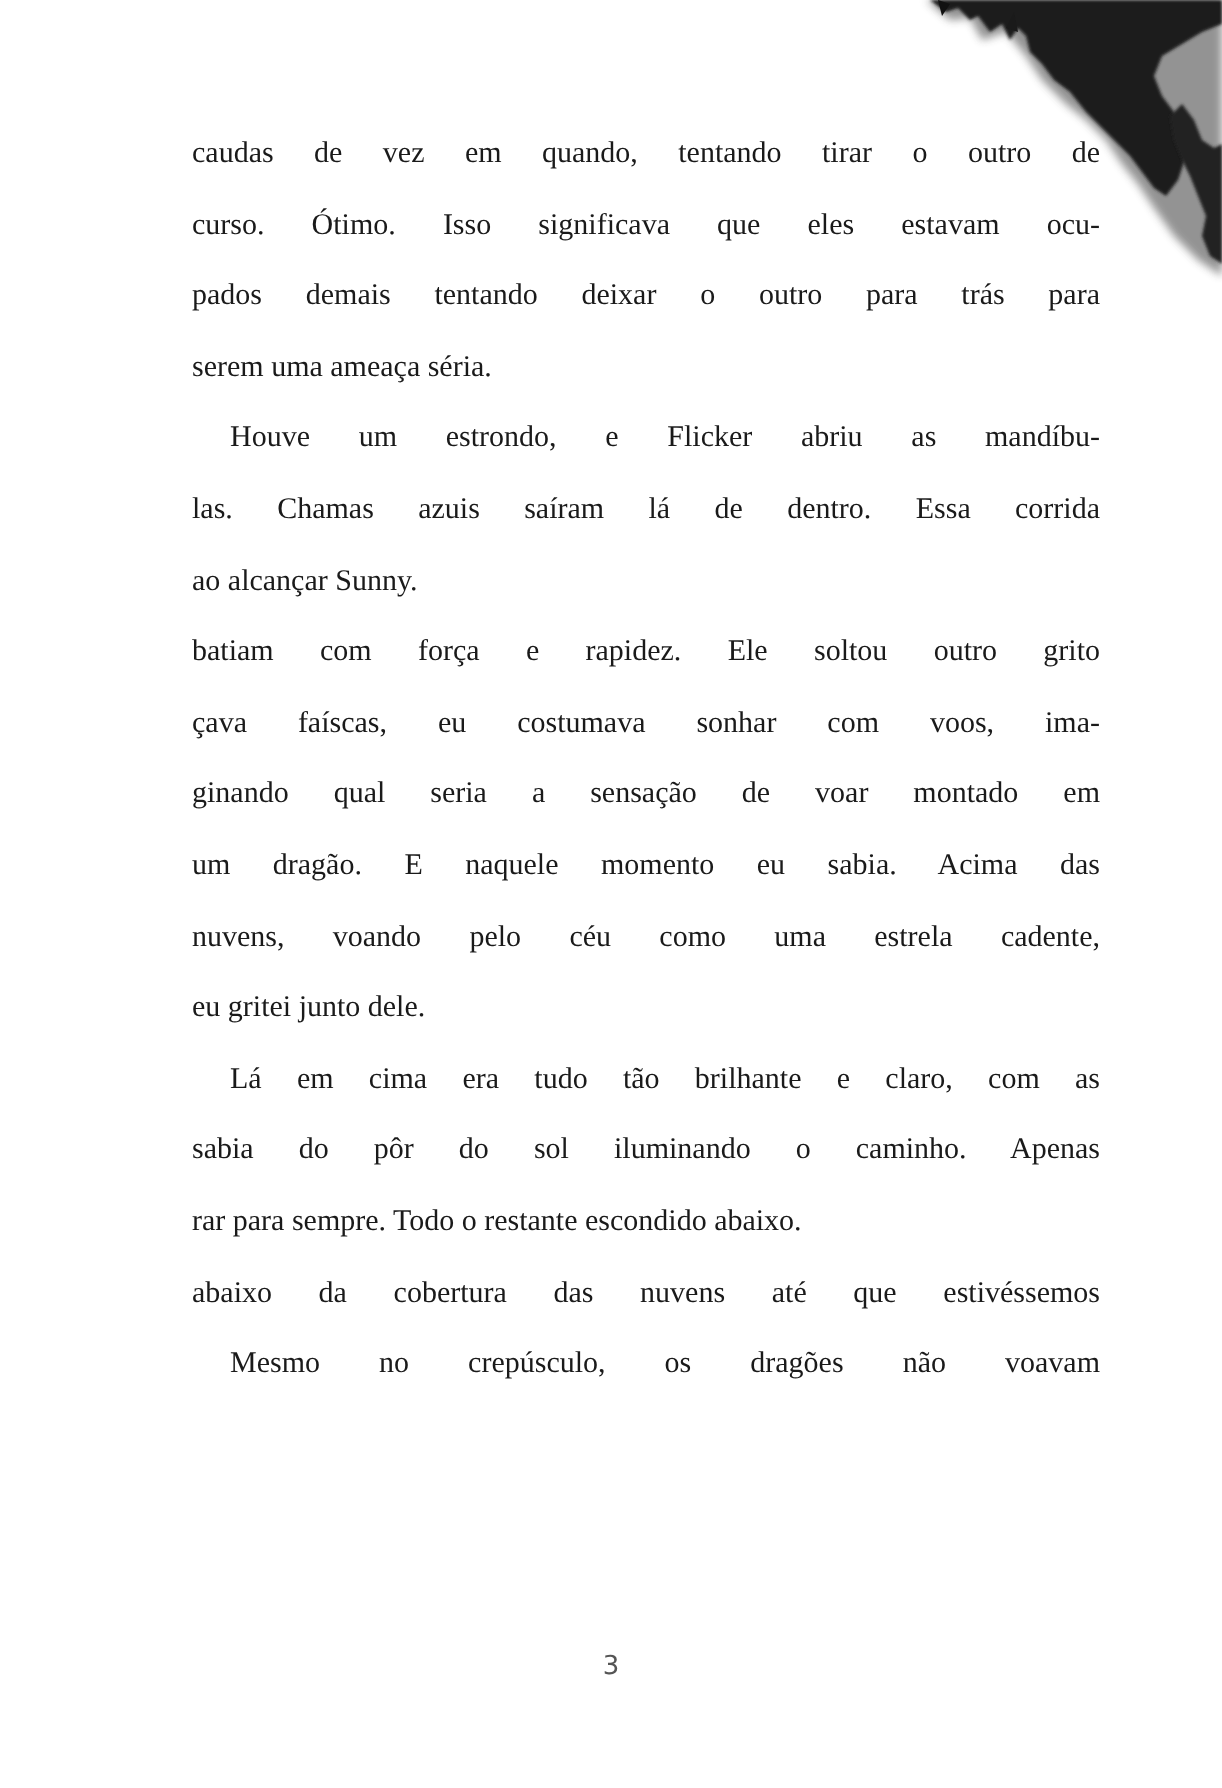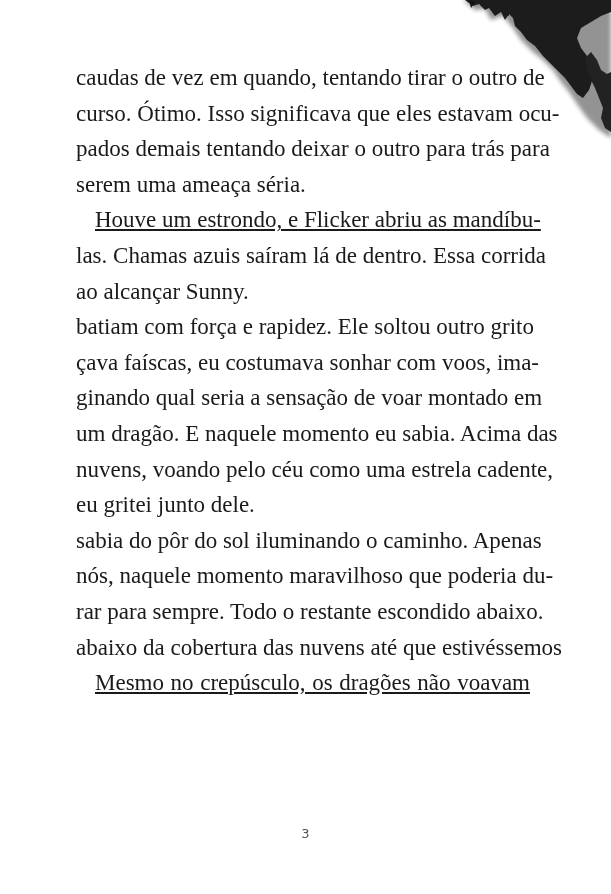--- a/index.html
+++ b/index.html
@@ -18,45 +18,44 @@
     .ink-splash {
       position: absolute;
       top: 0;
       right: 0;
       width: 160px;
       height: 160px;
       pointer-events: none;
     }
     .page-body {
       position: absolute;
-      left: 76px;
+      left: 96px;
       top: 60px;
       width: 454px;
-      font-size: 23px;
+      font-size: 15px;
       line-height: 35.6px;
       text-align: justify;
       -webkit-hyphens: manual;
       hyphens: manual;
     }
     .page-body p {
       margin: 0;
       text-indent: 0;
     }
     .line {
       display: block;
       text-align: justify;
       text-align-last: justify;
       white-space: nowrap;
     }
     .line.last {
       text-align-last: left;
     }
     .line.indent {
       padding-left: 19px;
-      text-decoration: underline;
     }
     .page-number {
       position: absolute;
       left: 0;
       width: 611px;
       top: 826px;
       text-align: center;
       font-family: "DejaVu Sans", sans-serif;
       font-size: 13px;
       color: #555555;
@@ -99,22 +98,22 @@
     <span class="line">batiam com força e rapidez. Ele soltou outro grito</span>
   </p>
   <p>
     <span class="line">çava faíscas, eu costumava sonhar com voos, ima-</span>
     <span class="line">ginando qual seria a sensação de voar montado em</span>
     <span class="line">um dragão. E naquele momento eu sabia. Acima das</span>
     <span class="line">nuvens, voando pelo céu como uma estrela cadente,</span>
     <span class="line last">eu gritei junto dele.</span>
   </p>
   <p>
+    <span class="line indent">Lá em cima era tudo tão brilhante e claro, com as</span>
     <span class="line">sabia do pôr do sol iluminando o caminho. Apenas</span>
-    <span class="line">nós, naquele momento maravilhoso que poderia du-</span>
     <span class="line last">rar para sempre. Todo o restante escondido abaixo.</span>
   </p>
   <p>
     <span class="line">abaixo da cobertura das nuvens até que estivéssemos</span>
     <span class="line indent">Mesmo no crepúsculo, os dragões não voavam</span>
   </p>
 </div>
 
 <div class="page-number">3</div>
 

